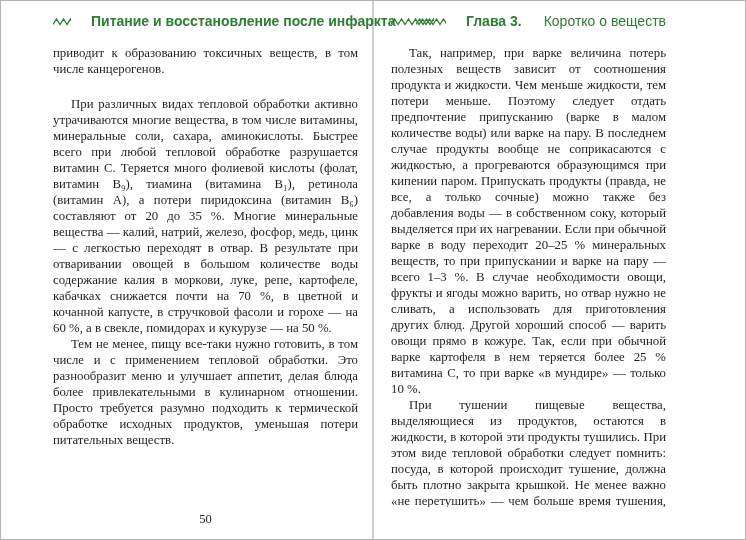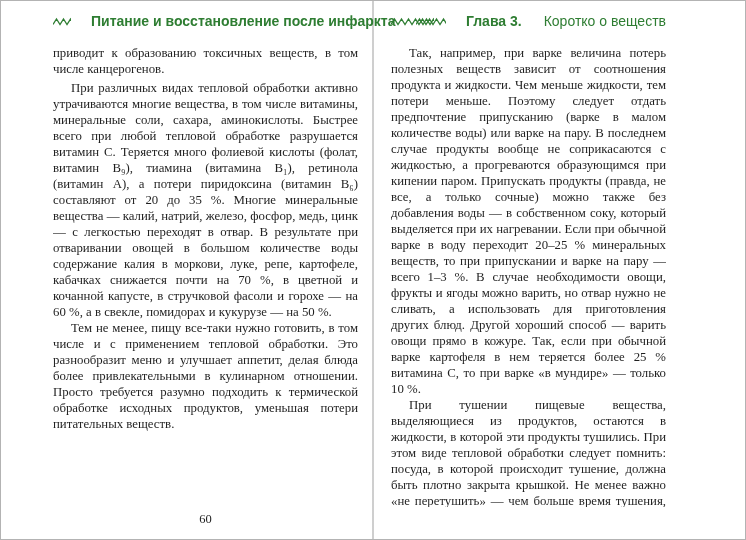--- a/index.html
+++ b/index.html
@@ -24,21 +24,21 @@
   .zigzag{flex:1 1 auto;height:9px;min-width:18px;display:block;overflow:hidden;}
   .head-title{flex:0 0 auto;}
   .head-chapter{flex:0 0 auto;font-weight:bold;}
   .head-sub{flex:0 0 auto;font-weight:normal;margin-left:2px;}
   .body-text{
     font-size:12.8px;line-height:16px;text-align:justify;
     max-height:462px;overflow:hidden;
   }
   .body-text p{margin:0;text-indent:18px;}
   .body-text p.no-indent{text-indent:0;}
-  .body-text p.section-gap{margin-top:3px;}
+  .body-text p.section-gap{margin-top:19px;}
   .folio{
     position:absolute;bottom:12px;text-align:center;
     font-size:12.5px;color:#1f1f1f;
   }
   .page-left .folio{left:52px;right:14px;}
   .page-right .folio{left:17px;right:46px;}
 </style>
 </head>
 <body>
 
@@ -52,21 +52,21 @@
       <span class="head-title">Питание и восстановление после инфаркта</span>
       <svg class="zigzag">
           <path d="M0 7.5 l3.5 -5.5 l3.5 5.5 l3.5 -5.5 l3.5 5.5 l3.5 -5.5 l3.5 5.5 l3.5 -5.5 l3.5 5.5" fill="none" stroke="#2e7d32" stroke-width="1.3"></path>
         </svg>
     </div>
     <div class="body-text">
       <p class="no-indent">приводит к образованию токсичных веществ, в том числе канцерогенов.</p>
       <p class="section-gap">При различных видах тепловой обработки активно утрачиваются многие вещества, в том числе витамины, минеральные соли, сахара, аминокислоты. Быстрее всего при любой тепловой обработке разрушается витамин С. Теряется много фолиевой кислоты (фолат, витамин В₉), тиамина (витамина В₁), ретинола (витамин А), а потери пиридоксина (витамин В₆) составляют от 20 до 35 %. Многие минеральные вещества — калий, натрий, железо, фосфор, медь, цинк — с легкостью переходят в отвар. В результате при отваривании овощей в большом количестве воды содержание калия в моркови, луке, репе, картофеле, кабачках снижается почти на 70 %, в цветной и кочанной капусте, в стручковой фасоли и горохе — на 60 %, а в свекле, помидорах и кукурузе — на 50 %.</p>
       <p>Тем не менее, пищу все-таки нужно готовить, в том числе и с применением тепловой обработки. Это разнообразит меню и улучшает аппетит, делая блюда более привлекательными в кулинарном отношении. Просто требуется разумно подходить к термической обработке исходных продуктов, уменьшая потери питательных веществ.</p>
     </div>
-    <div class="folio">60</div>
+    <div class="folio">50</div>
   </div>
 
   <div class="gutter"></div>
 
   <div class="page page-right">
     <div class="running-head">
       <svg class="zigzag">
           <path d="M0 7.5 l3.5 -5.5 l3.5 5.5 l3.5 -5.5 l3.5 5.5 l3.5 -5.5 l3.5 5.5 l3.5 -5.5 l3.5 5.5 l3.5 -5.5 l3.5 5.5 l3.5 -5.5 l3.5 5.5 l3.5 -5.5 l3.5 5.5 l3.5 -5.5 l3.5 5.5 l3.5 -5.5 l3.5 5.5 l3.5 -5.5 l3.5 5.5 l3.5 -5.5 l3.5 5.5 l3.5 -5.5 l3.5 5.5 l3.5 -5.5 l3.5 5.5 l3.5 -5.5 l3.5 5.5 l3.5 -5.5 l3.5 5.5 l3.5 -5.5 l3.5 5.5 l3.5 -5.5 l3.5 5.5 l3.5 -5.5 l3.5 5.5 l3.5 -5.5 l3.5 5.5 l3.5 -5.5 l3.5 5.5 l3.5 -5.5 l3.5 5.5 l3.5 -5.5 l3.5 5.5 l3.5 -5.5 l3.5 5.5" fill="none" stroke="#2e7d32" stroke-width="1.3"></path>
         </svg>
       <span class="head-chapter">Глава 3.</span>

